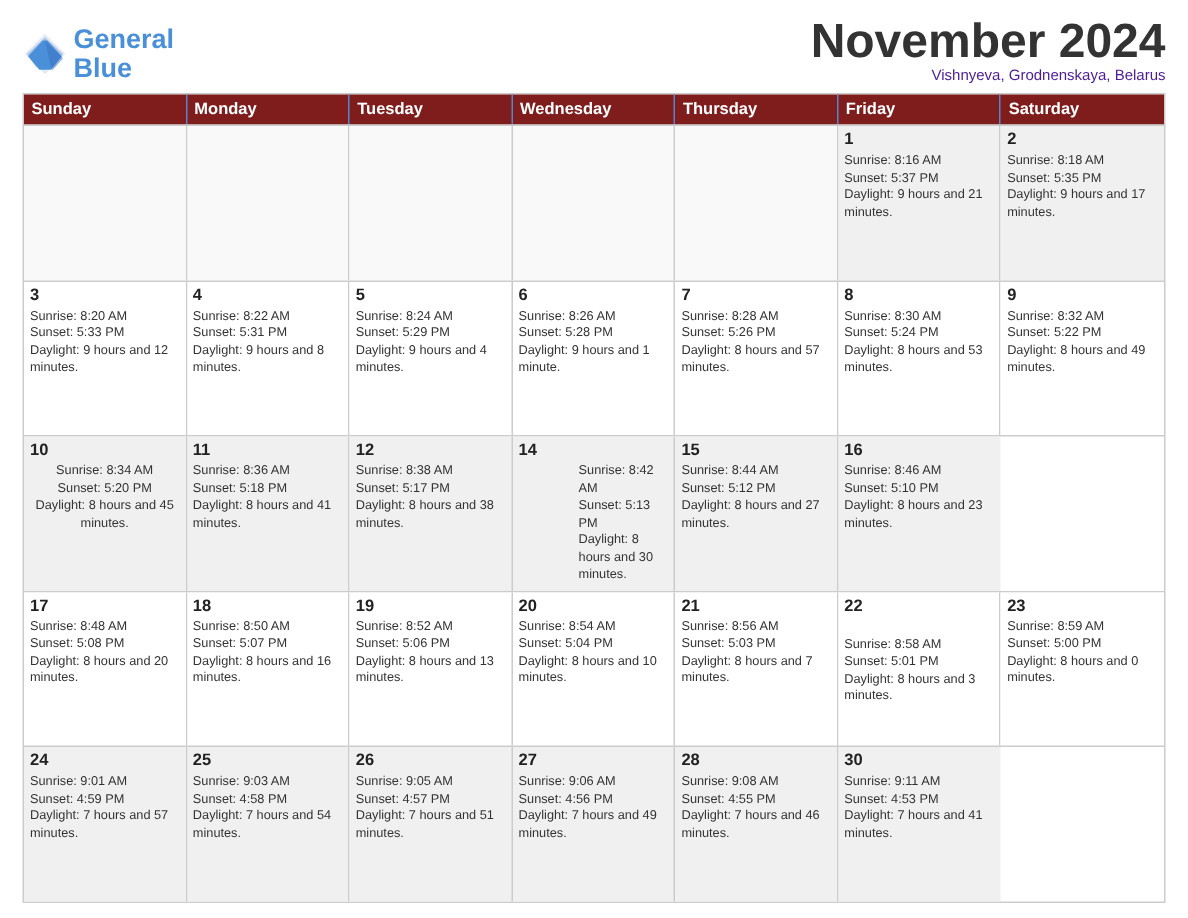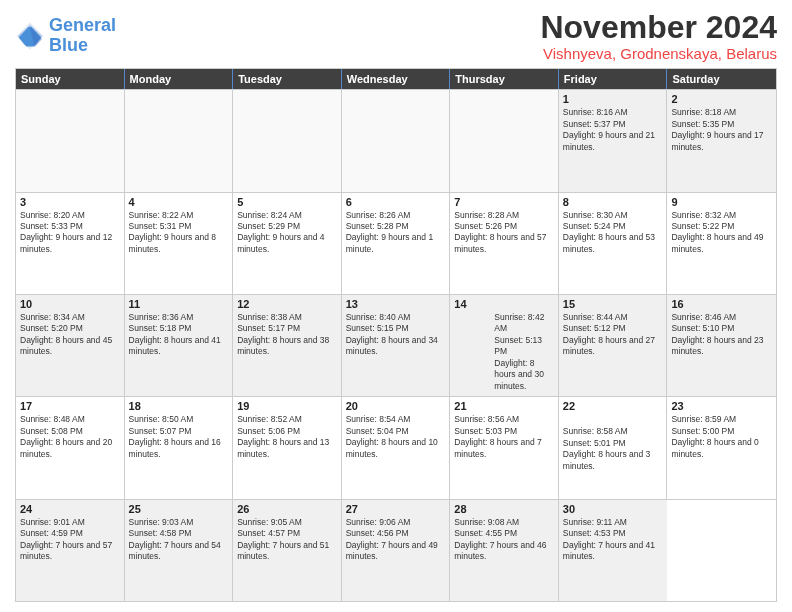--- a/index.html
+++ b/index.html
@@ -13,21 +13,21 @@
     .page {
       width: 792px;
       height: 612px;
       padding: 10px 15px 10px 15px;
       display: flex;
       flex-direction: column;
     }
     .header {
       display: flex;
       justify-content: space-between;
-      align-items: center;
+      align-items: flex-end;
       margin-bottom: 6px;
     }
     .logo {
       display: flex;
       align-items: center;
       gap: 4px;
     }
     .logo-text {
       font-size: 18px;
       font-weight: bold;
@@ -44,33 +44,33 @@
     .title-block {
       text-align: right;
     }
     .month-title {
       font-size: 32px;
       font-weight: bold;
       color: #333;
       line-height: 1.1;
     }
     .subtitle {
-      font-size: 15px;
-      color: #ef4444;
+      font-size: 10px;
+      color: #4c1d95;
     }
     .calendar {
       flex: 1;
       display: flex;
       flex-direction: column;
       border: 1px solid #ccc;
     }
     .cal-header {
       display: grid;
       grid-template-columns: repeat(7, 1fr);
-      background: #404040;
+      background: #7f1d1d;
     }
     .cal-header-cell {
       color: #fff;
       font-size: 11px;
       font-weight: bold;
       padding: 4px 5px;
       text-align: left;
       border-right: 1px solid #5585cc;
     }
     .cal-header-cell:last-child { border-right: none; }
@@ -201,41 +201,35 @@
           <div class="cal-cell">
             <div class="day-num">9</div>
             <div class="day-info" style="white-space: pre-line;">Sunrise: 8:32 AM
 Sunset: 5:22 PM
 Daylight: 8 hours and 49 minutes.</div>
           </div>
         </div>
         <div class="cal-row">
           <div class="cal-cell shaded">
             <div class="day-num">10</div>
-            <div class="day-info" style="white-space: pre-line;">Sunrise: 8:34 AM
+            <div class="day-info" style="white-space: pre-line; text-align: center;">Sunrise: 8:34 AM
 Sunset: 5:20 PM
 Daylight: 8 hours and 45 minutes.</div>
           </div>
           <div class="cal-cell shaded">
             <div class="day-num">11</div>
             <div class="day-info" style="white-space: pre-line;">Sunrise: 8:36 AM
 Sunset: 5:18 PM
 Daylight: 8 hours and 41 minutes.</div>
           </div>
           <div class="cal-cell shaded">
             <div class="day-num">12</div>
             <div class="day-info" style="white-space: pre-line;">Sunrise: 8:38 AM
 Sunset: 5:17 PM
 Daylight: 8 hours and 38 minutes.</div>
-          </div>
-          <div class="cal-cell shaded">
-            <div class="day-num">13</div>
-            <div class="day-info" style="white-space: pre-line;">Sunrise: 8:40 AM
-Sunset: 5:15 PM
-Daylight: 8 hours and 34 minutes.</div>
           </div>
           <div class="cal-cell shaded">
             <div class="day-num">14</div>
             <div class="day-info" style="white-space: pre-line; margin-left: 40px;">Sunrise: 8:42 AM
 Sunset: 5:13 PM
 Daylight: 8 hours and 30 minutes.</div>
           </div>
           <div class="cal-cell shaded">
             <div class="day-num">15</div>
             <div class="day-info" style="white-space: pre-line;">Sunrise: 8:44 AM

